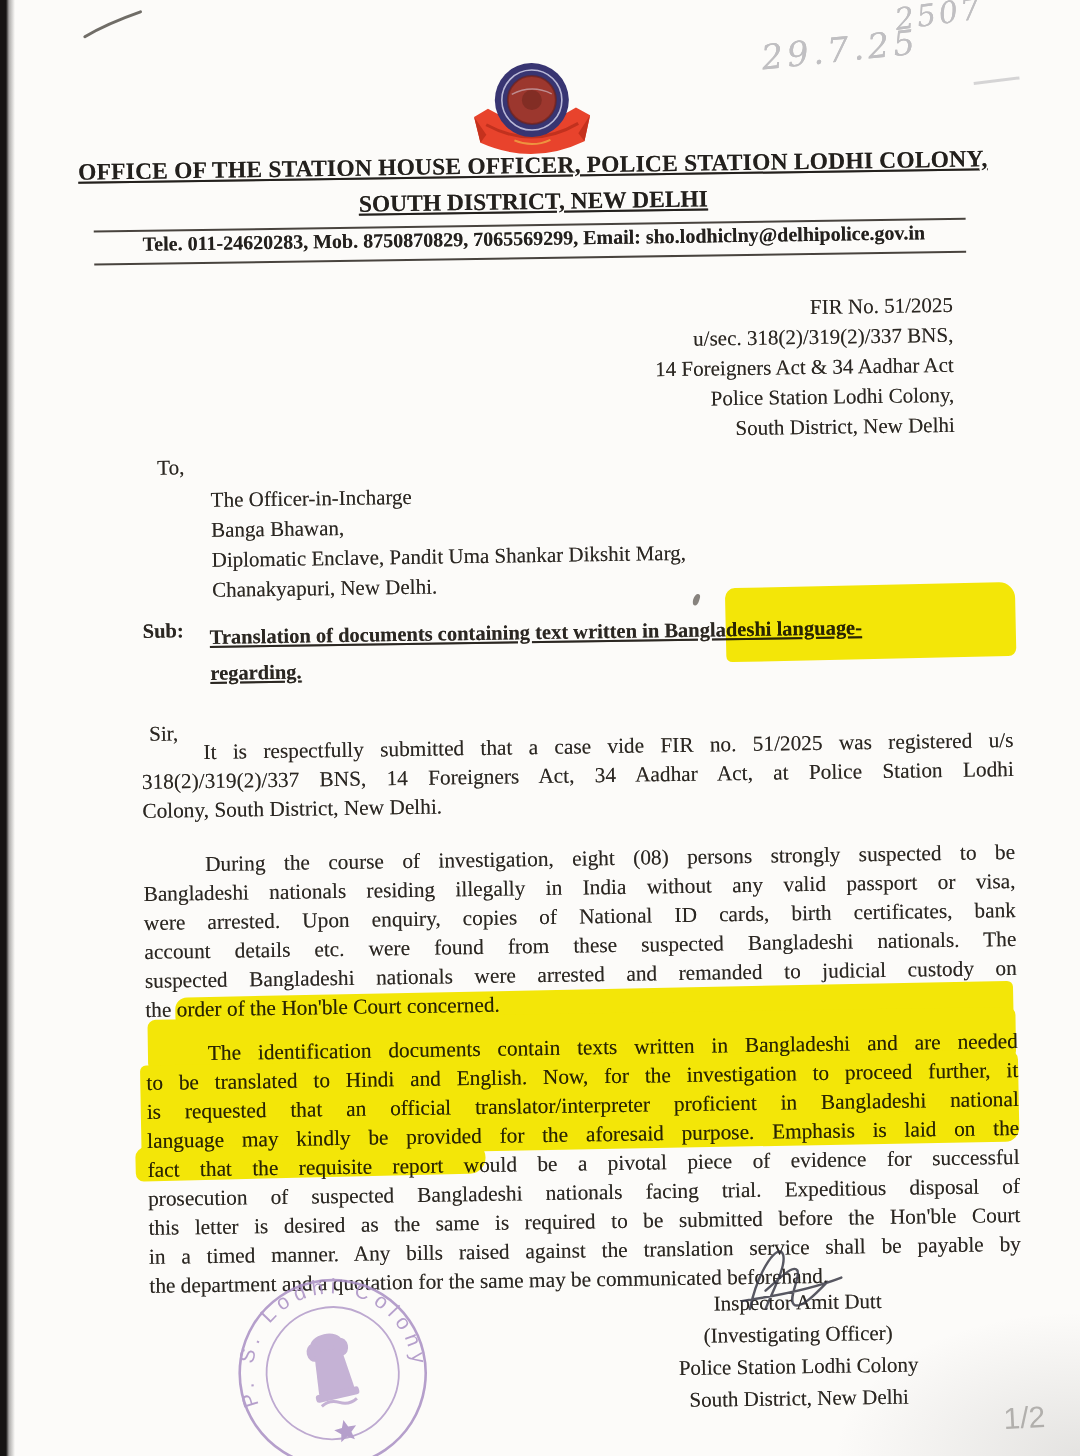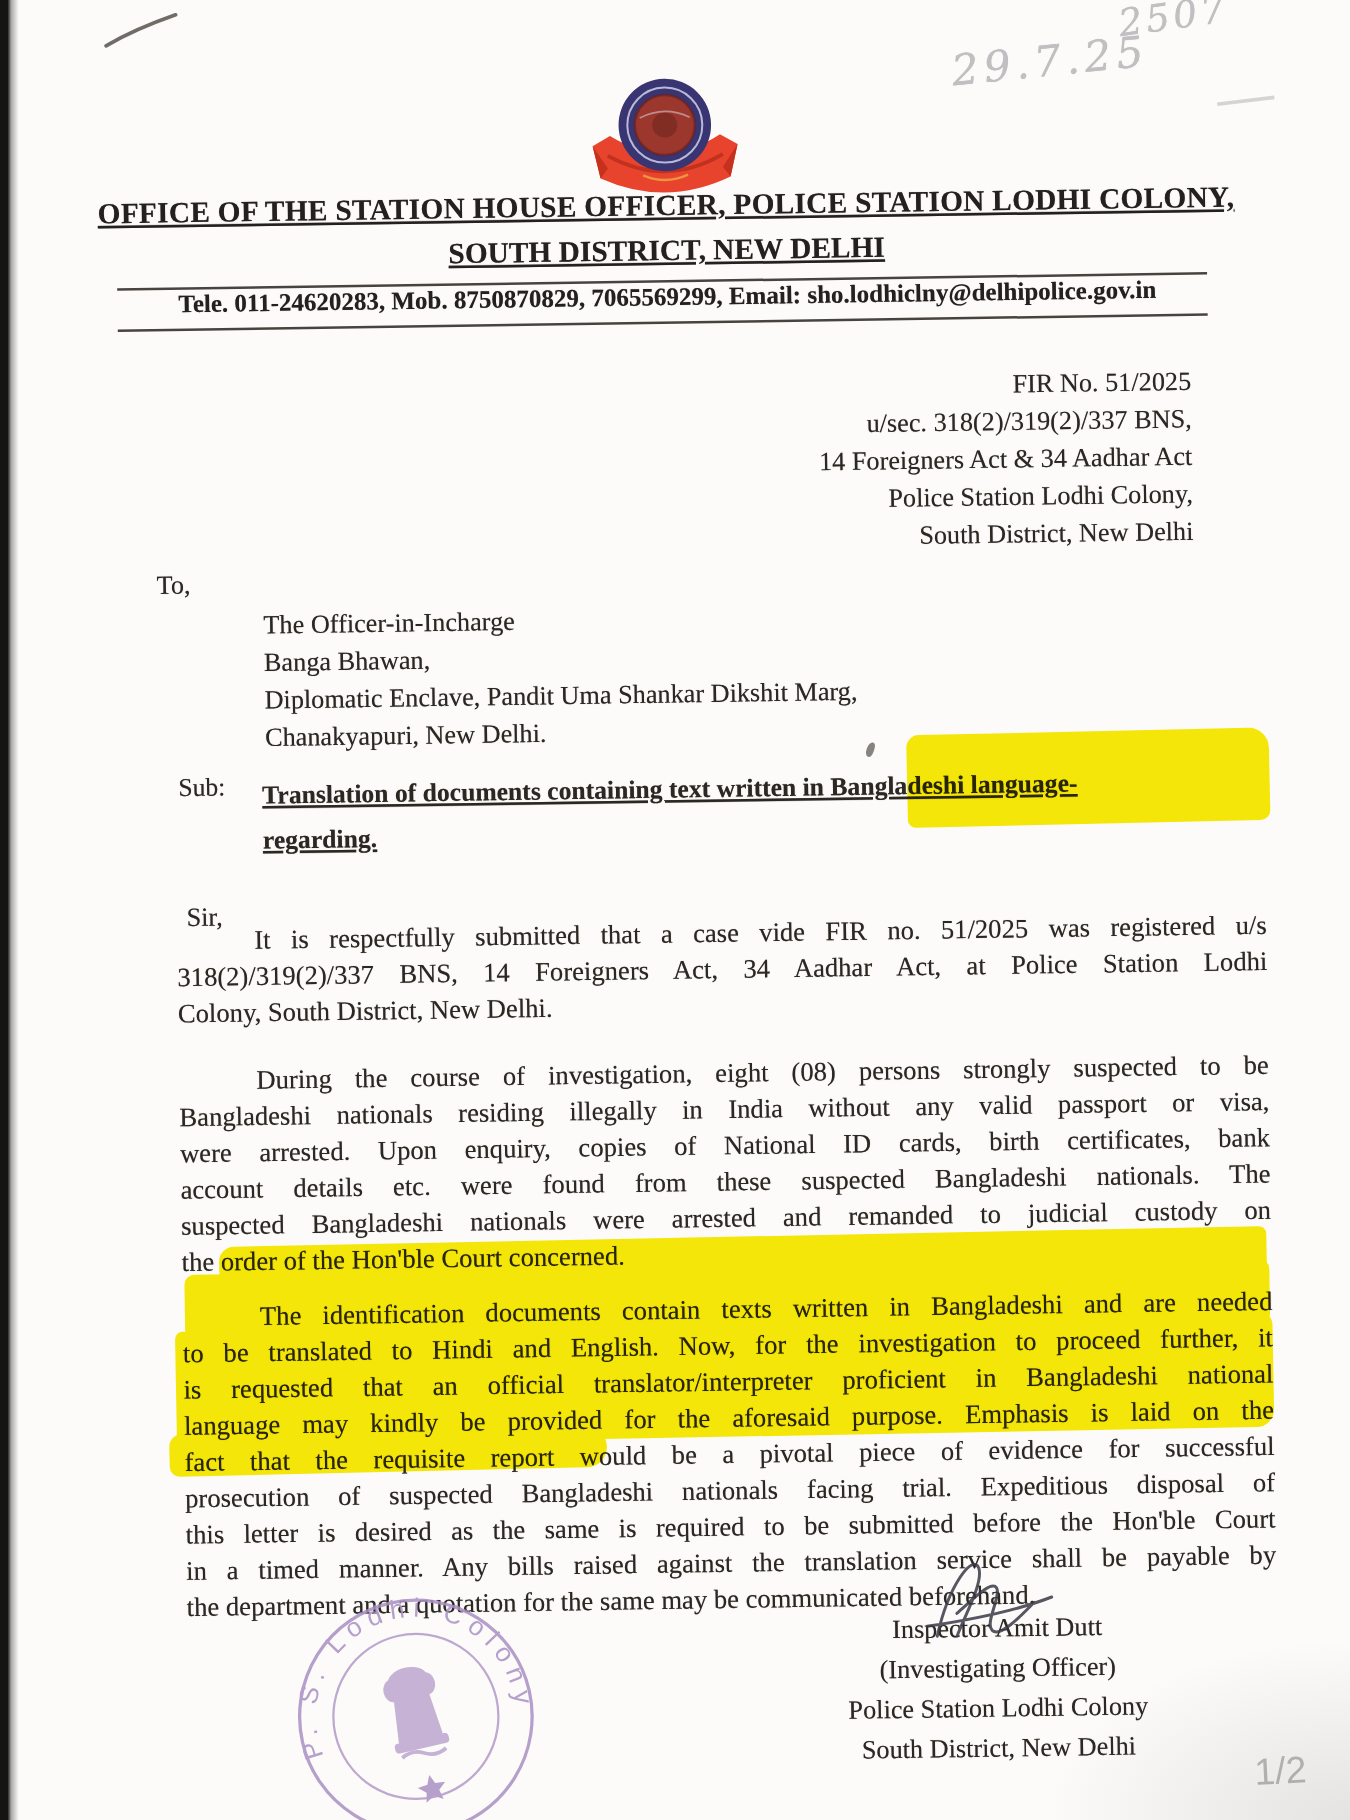--- a/index.html
+++ b/index.html
@@ -18,24 +18,24 @@
   .title1{position:absolute;left:40px;right:40px;top:152px;text-align:center;font-weight:bold;
     font-size:23.5px;letter-spacing:.2px;text-decoration:underline;color:#23201d;}
   .title2{position:absolute;left:40px;right:40px;top:188px;text-align:center;font-weight:bold;
     font-size:23.5px;text-decoration:underline;color:#23201d;}
   .rule{position:absolute;left:100px;right:108px;height:2.4px;background:#48433e;}
   .rule-top{top:224px}.rule-bot{top:257px}
   .contact{position:absolute;left:40px;right:40px;top:227px;text-align:center;font-weight:bold;
     font-size:20px;color:#23201d;}
 
   .fir{position:absolute;right:122px;top:296px;text-align:right;font-size:21px;line-height:30px;}
-  .to-label{position:absolute;left:128px;top:450px;font-size:21px;}
+  .to-label{position:absolute;left:160px;top:450px;font-size:21px;}
   .to-block{position:absolute;left:213px;top:480px;font-size:21px;line-height:30px;}
 
-  .sub-label{position:absolute;left:143px;top:614px;font-size:20.5px;font-weight:normal;}
+  .sub-label{position:absolute;left:143px;top:614px;font-size:20.5px;font-weight:bold;}
   .sub-text{position:absolute;left:210px;top:614px;width:790px;font-size:20.5px;font-weight:bold;line-height:36px;}
   .sub-text .u{text-decoration:underline;}
 
   .sir{position:absolute;left:148px;top:700px;font-size:21px;margin-top:16px;}
   .para{position:absolute;left:140px;width:872px;font-size:21.3px;line-height:29px;}
   .para .ln{text-align:justify;text-align-last:justify;white-space:normal;}
   .para .ln.first{padding-left:62px;}
   .para .ln.last{text-align-last:left;}
   .p1{top:733px}.p2{top:845px}.p3{top:1034px}
 

